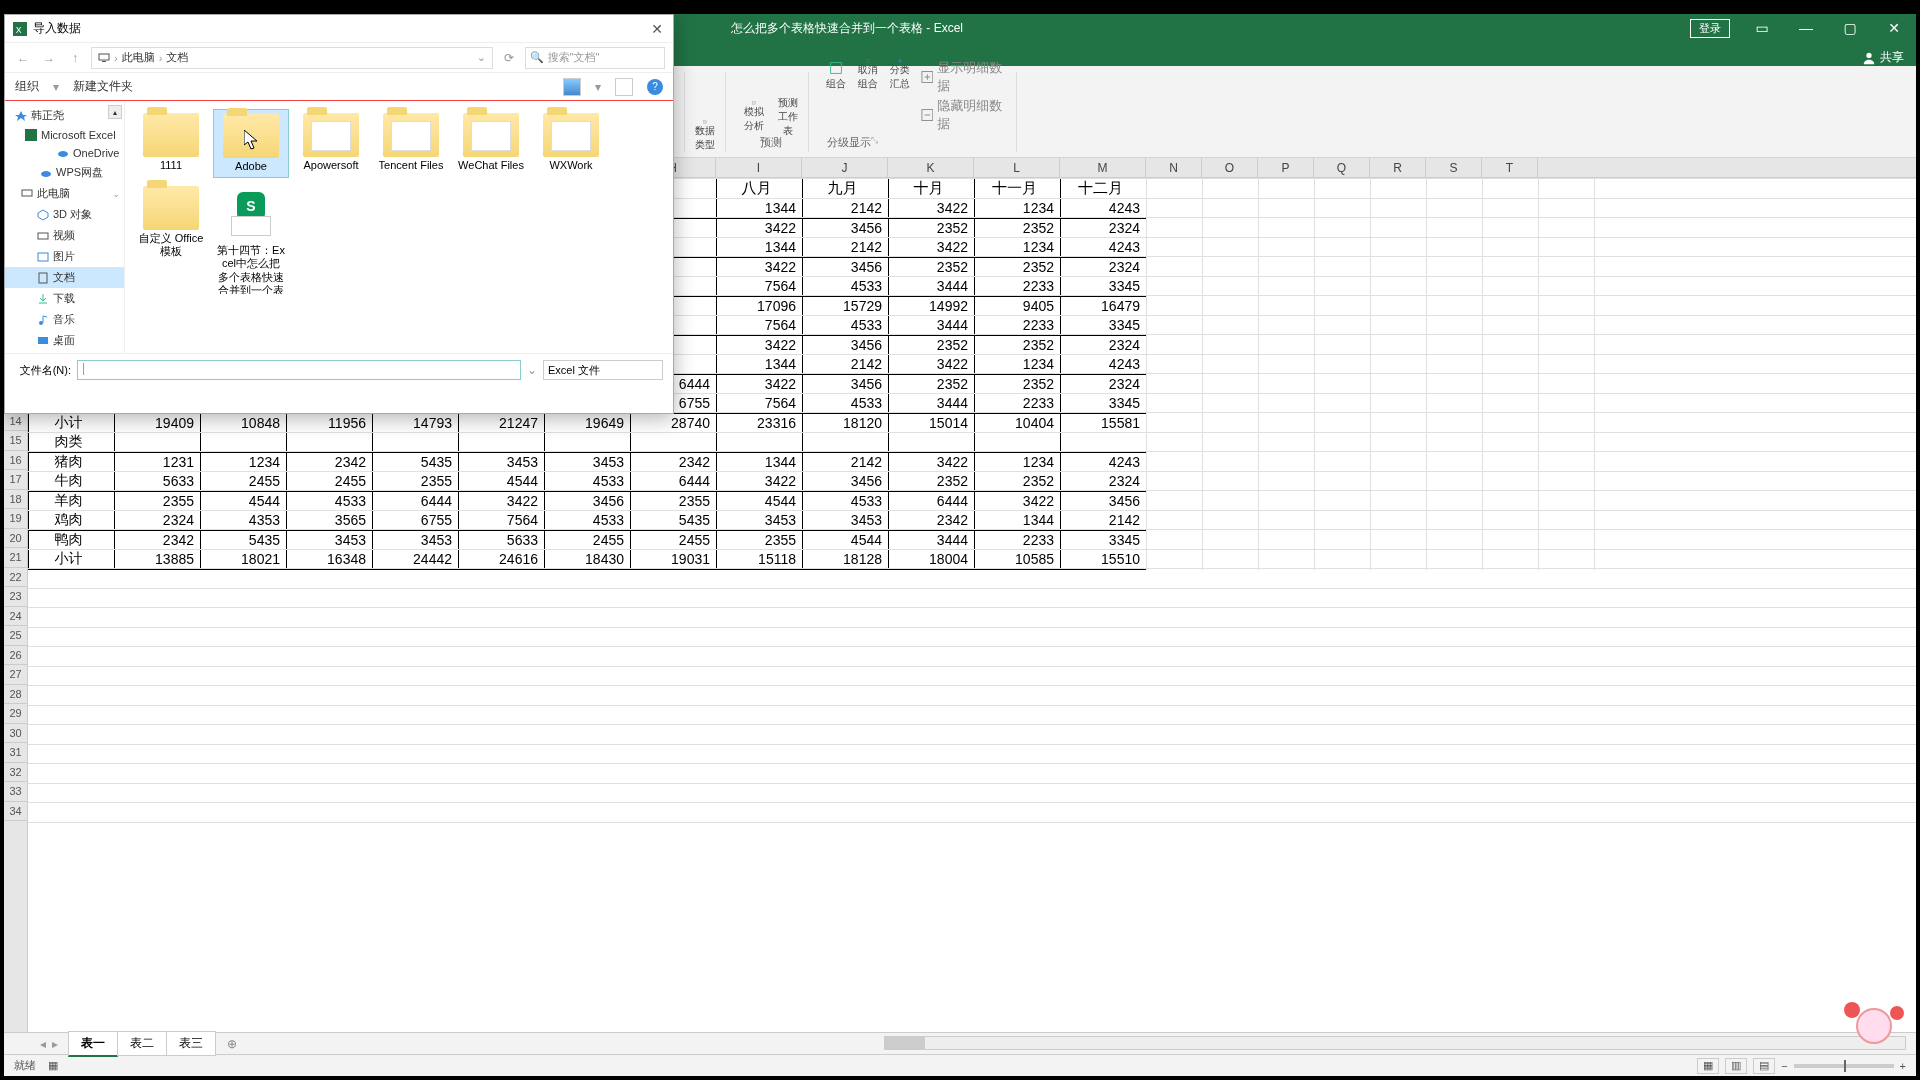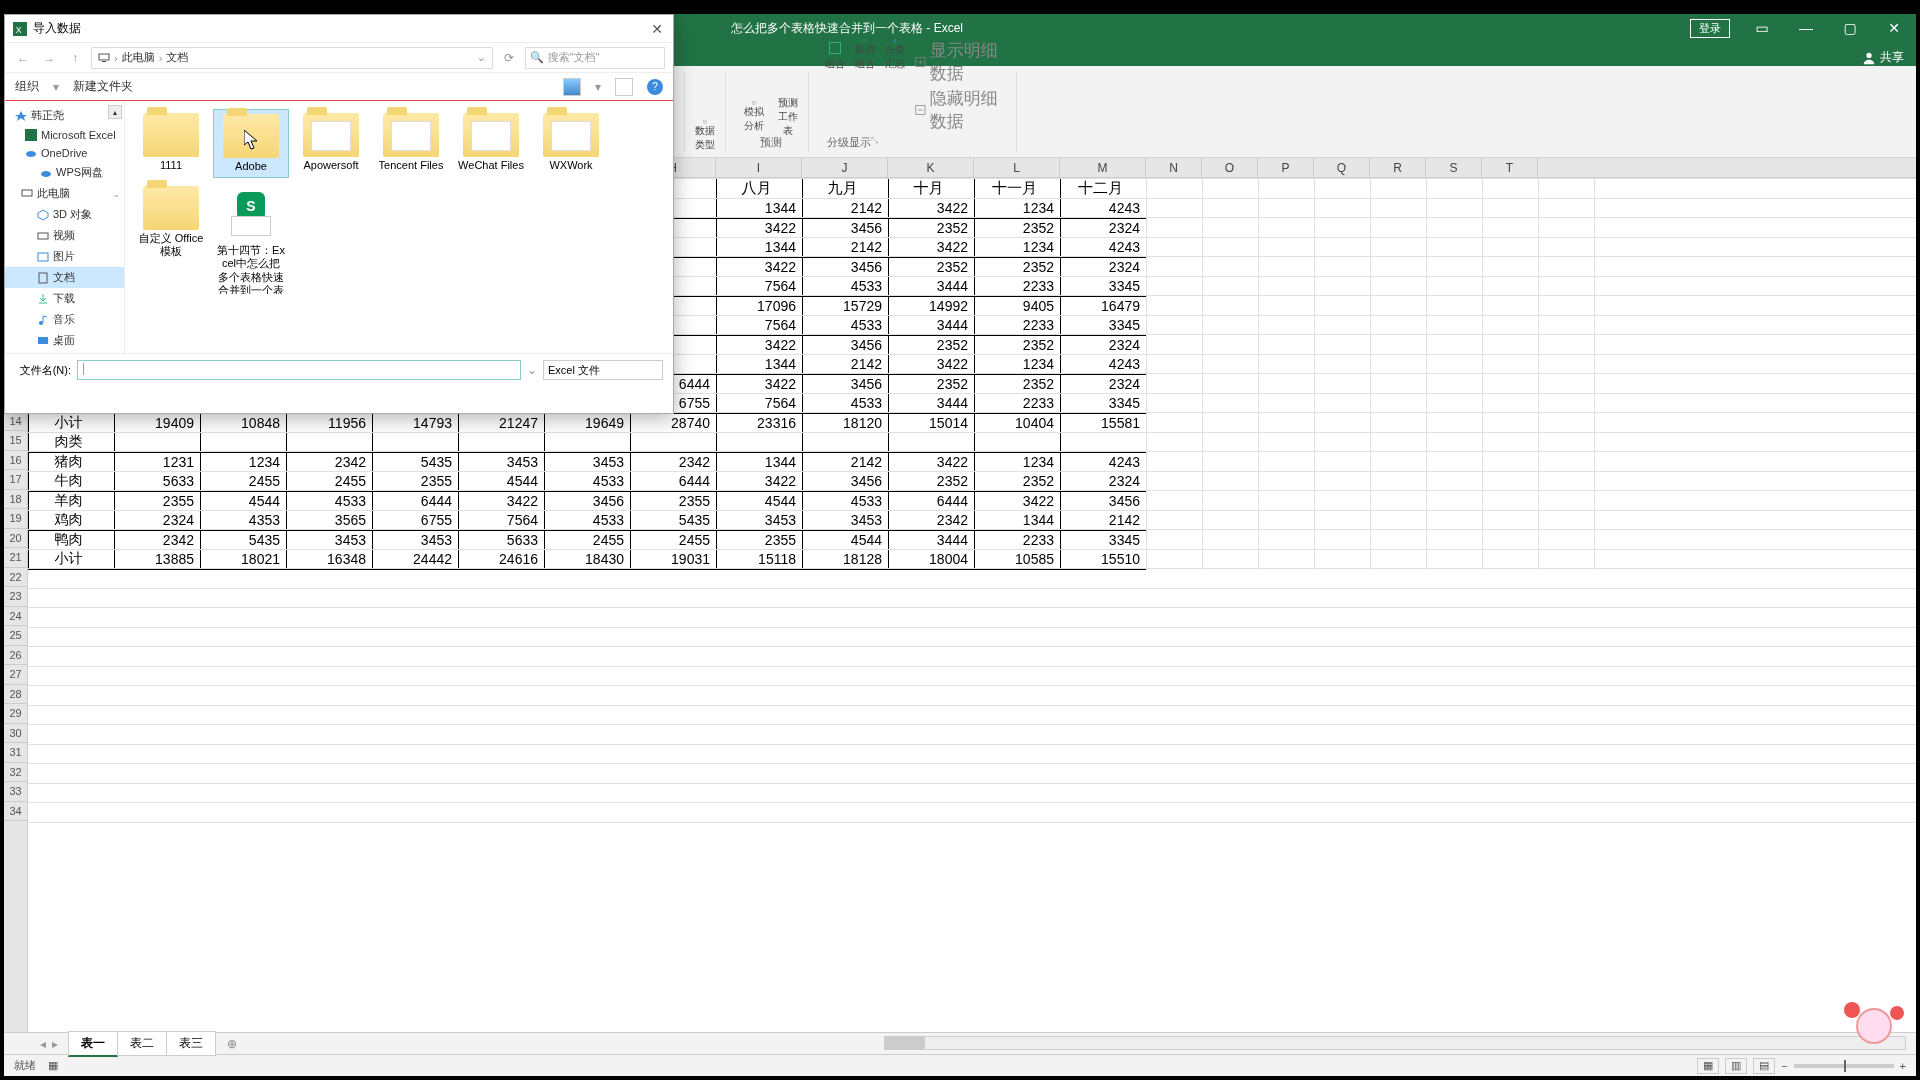--- a/index.html
+++ b/index.html
@@ -17,21 +17,21 @@
 
 .ribbon-tabs { height: 24px; background: #217346; display: flex; align-items: flex-end; padding-left: 36px; }
 
 
 .ribbon-content { height: 92px; background: #f3f3f3; border-bottom: 1px solid #d4d4d4; display: flex; align-items: center; padding-left: 680px; gap: 8px; font-size: 11px; color: #444; }
 .ribbon-grp { display: flex; flex-direction: column; align-items: center; gap: 2px; padding: 0 8px; border-right: 1px solid #ddd; height: 80px; justify-content: flex-end; }
 .ribbon-grp .grp-icons { display: flex; gap: 10px; }
 .ribbon-grp .grp-ico { width: 24px; height: 32px; display: flex; flex-direction:column; align-items:center; justify-content:center; font-size:10px; text-align:center;}
 .ribbon-grp .grp-ico svg { width: 20px; height: 20px; }
 .ribbon-grp .grp-label { font-size: 11px; color: #666; padding-bottom:2px;}
-.ribbon-small-items { display:flex; flex-direction:column; gap:2px; font-size:17px; color:#888;}
+.ribbon-small-items { display:flex; flex-direction:column; gap:2px; font-size:13px; color:#888;}
 .ribbon-small-items div { display:flex; align-items:center; gap:4px;}
 .ribbon-small-items svg{width:14px;height:14px;}
 .grp-label-row{display:flex;width:100%;padding:0 2px;}
 .grp-corner{font-size:9px;color:#999;}
 
 
 .sheet-area { flex: 1; display: flex; overflow: hidden; position: relative; }
 .row-hdrs { width: 24px; background: #e6e6e6; border-right: 1px solid #ccc; }
 .row-hdr { height: 19.5px; border-bottom: 1px solid #ccc; font-size: 11px; color: #555; display:flex; align-items:center; justify-content:center;}
 .col-hdrs { height: 20px; display: flex; background: #e6e6e6; border-bottom: 1px solid #ccc; }
@@ -698,21 +698,21 @@
           </svg>
         <span>韩正尧</span>
         <div class="sb-scroll-btn" style="top:0;">▴</div>
       </div>
     <div class="sb-item" style="padding-left: 20px;">
           <svg viewBox="0 0 12 12">
             <rect width="12" height="12" fill="#217346"></rect>
           </svg>
           <span>Microsoft Excel</span>
         </div>
-        <div class="sb-item" style="padding-left: 20px;">
+        <div class="sb-item" style="padding-left: 20px; margin-left: 32px;">
           <svg viewBox="0 0 12 12">
             <ellipse cx="6" cy="7" rx="5" ry="3" fill="#3b8cde"></ellipse>
           </svg>
           <span>OneDrive</span>
         </div>
         <div class="sb-item" style="padding-left: 20px; margin-left: 15px;">
           <svg viewBox="0 0 12 12">
             <ellipse cx="6" cy="7" rx="5" ry="3" fill="#3b8cde"></ellipse>
           </svg>
           <span>WPS网盘</span>

